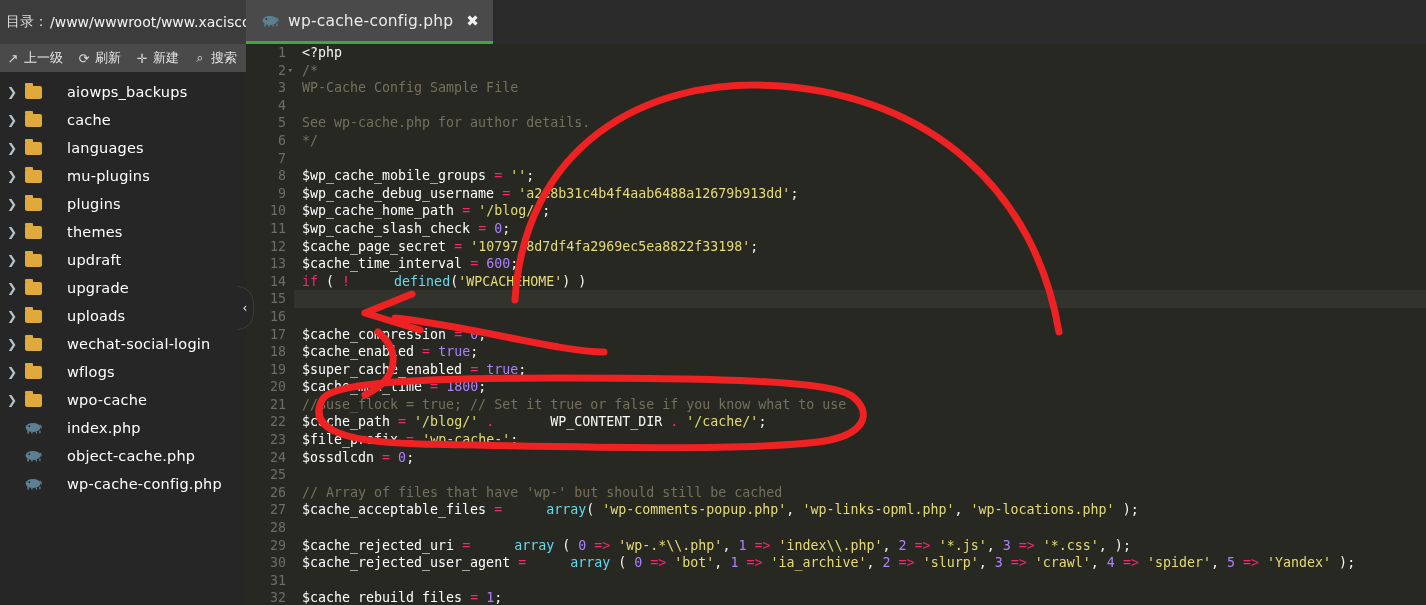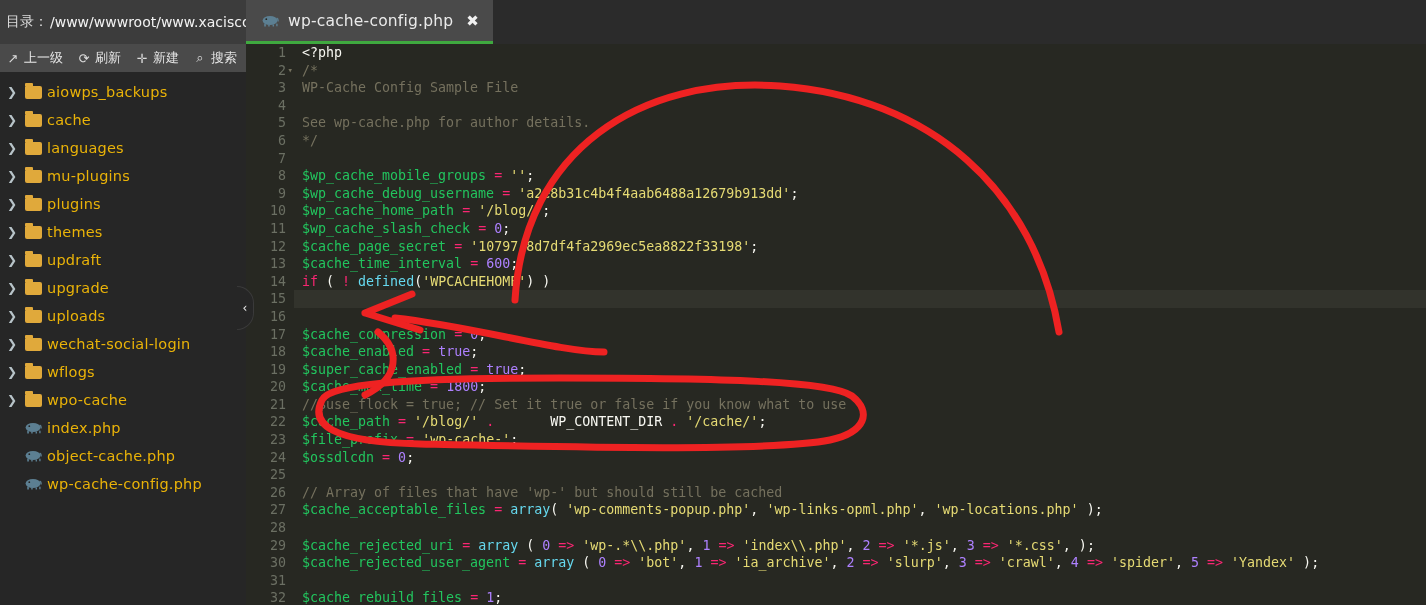--- a/index.html
+++ b/index.html
@@ -54,21 +54,21 @@
     cursor: pointer;
     white-space: nowrap;
   }
   .chev {
     width: 16px; flex: 0 0 16px;
     color: #b8c4c9; font-size: 12px;
     text-align: center;
   }
   .chev.blank { visibility: hidden; }
   .ico { width: 26px; flex: 0 0 26px; display: flex; align-items: center; justify-content: center; }
-  .fname { margin-left: 1px; color: #eab308; letter-spacing: .2px; }
+  .fname { margin-left: 21px; color: #ffffff; letter-spacing: .2px; }
 
   
   .folder {
     position: relative; width: 17px; height: 13px;
     background: #e0a93b; border-radius: 1px 2px 2px 2px;
   }
   .folder::before {
     content: ""; position: absolute; left: 0; top: -3px;
     width: 8px; height: 3px; background: #e0a93b; border-radius: 1px 1px 0 0;
   }
@@ -136,26 +136,26 @@
     position: absolute; left: 0; right: 0; height: 17.6px;
     background: #32332c; z-index: 0;
   }
   .caret {
     display: inline-block; width: 1px; height: 14px;
     background: #f8f8f0; vertical-align: -2px; margin: 0 -1px 0 0;
   }
 
   
   .t-kw   { color: #f92672; }
-  .t-var  { color: #22c55e; }
+  .t-var  { color: #ffffff; }
   .t-op   { color: #f92672; }
   .t-str  { color: #e6db74; }
   .t-num  { color: #ae81ff; }
   .t-cmt  { color: #75715e; }
-  .t-fn   { color: #66d9ef; }
+  .t-fn   { color: #66d9ef; margin-left: 36px; }
   .t-const{ color: #f8f8f2; margin-left: 48px; }
   .t-punct{ color: #f8f8f2; }
   .t-tag  { color: #f8f8f2; }
 
   
   .annot {
     position: absolute; left: 0; top: 0;
     width: 1426px; height: 605px;
     pointer-events: none; z-index: 20;
   }

